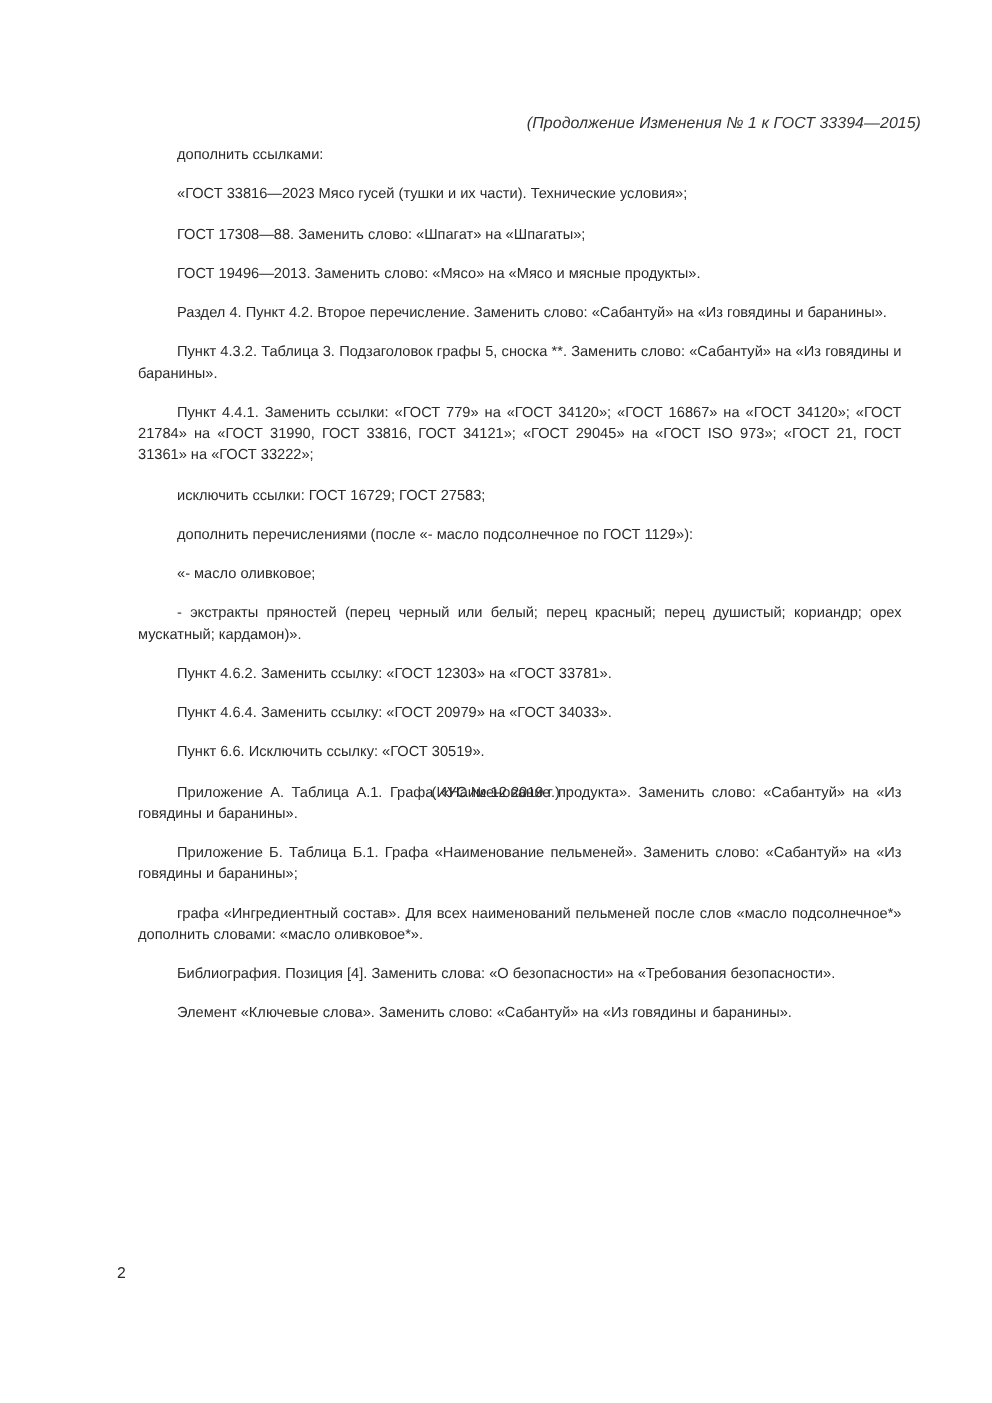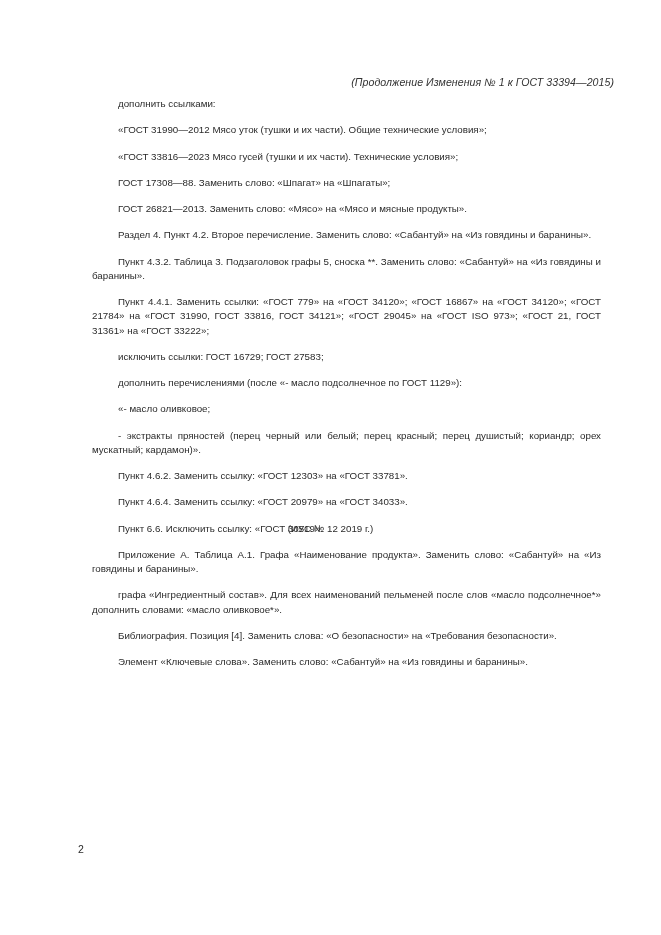--- a/index.html
+++ b/index.html
@@ -57,35 +57,35 @@
     font-size: 10.5px;
   }
 </style>
 </head>
 <body>
 
 <div class="page-header">(Продолжение Изменения № 1 к ГОСТ 33394—2015)</div>
 
 <div class="body-text">
   <p class="para last">дополнить ссылками:</p>
-  <p class="para last">«ГОСТ 31990—2012 Мясо уток (тушки и их части). Общие технические условия»;</p>
   <p class="para last">«ГОСТ 33816—2023 Мясо гусей (тушки и их части). Технические условия»;</p>
   <p class="para last">ГОСТ 17308—88. Заменить слово: «Шпагат» на «Шпагаты»;</p>
-  <p class="para last">ГОСТ 26821—2013. Заменить слово: «Мясо» на «Мясо и мясные продукты».</p>
+  <p class="para last">ГОСТ 19496—2013. Заменить слово: «Мясо» на «Мясо и мясные продукты».</p>
   <p class="para last">Раздел 4. Пункт 4.2. Второе перечисление. Заменить слово: «Сабантуй» на «Из говядины и бара­нины».</p>
   <p class="para last">Пункт 4.3.2. Таблица 3. Подзаголовок графы 5, сноска **. Заменить слово: «Сабантуй» на «Из говядины и баранины».</p>
   <p class="para last">Пункт 4.4.1. Заменить ссылки: «ГОСТ 779» на «ГОСТ 34120»; «ГОСТ 16867» на «ГОСТ 34120»; «ГОСТ 21784» на «ГОСТ 31990, ГОСТ 33816, ГОСТ 34121»; «ГОСТ 29045» на «ГОСТ ISO 973»; «ГОСТ 21, ГОСТ 31361» на «ГОСТ 33222»;</p>
   <p class="para last">исключить ссылки: ГОСТ 16729; ГОСТ 27583;</p>
   <p class="para last">дополнить перечислениями (после «- масло подсолнечное по ГОСТ 1129»):</p>
   <p class="para last">«- масло оливковое;</p>
   <p class="para last">- экстракты пряностей (перец черный или белый; перец красный; перец душистый; кориандр; орех мускатный; кардамон)».</p>
   <p class="para last">Пункт 4.6.2. Заменить ссылку: «ГОСТ 12303» на «ГОСТ 33781».</p>
   <p class="para last">Пункт 4.6.4. Заменить ссылку: «ГОСТ 20979» на «ГОСТ 34033».</p>
   <p class="para last">Пункт 6.6. Исключить ссылку: «ГОСТ 30519».</p>
   <p class="para last">Приложение А. Таблица А.1. Графа «Наименование продукта». Заменить слово: «Сабантуй» на «Из говядины и баранины».</p>
+  <p class="para last">Приложение Б. Таблица Б.1. Графа «Наименование пельменей». Заменить слово: «Сабантуй» на «Из говядины и баранины»;</p>
   <p class="para last">графа «Ингредиентный состав». Для всех наименований пельменей после слов «масло подсол­нечное*» дополнить словами: «масло оливковое*».</p>
   <p class="para last">Библиография. Позиция [4]. Заменить слова: «О безопасности» на «Требования безопасности».</p>
   <p class="para last">Элемент «Ключевые слова». Заменить слово: «Сабантуй» на «Из говядины и баранины».</p>
 </div>
 
 <div class="ius">(ИУС № 12  2019 г.)</div>
 
 <div class="page-number">2</div>
 
 </body></html>

